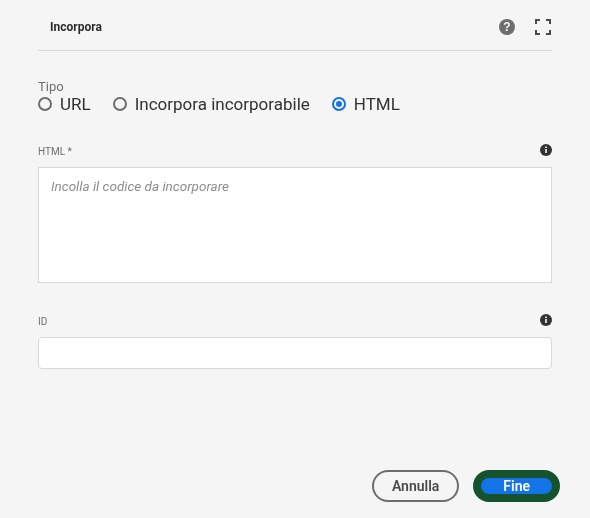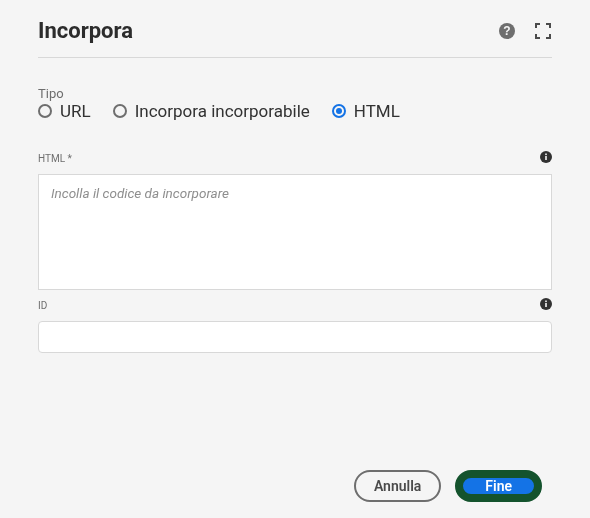--- a/index.html
+++ b/index.html
@@ -15,23 +15,24 @@
     padding: 18px 38px 18px 38px;
   }
   .header {
     display: flex;
     align-items: center;
     justify-content: space-between;
     padding-bottom: 14px;
     border-bottom: 1px solid #d8d8d8;
   }
   .title {
-    font-size: 22px;
+    font-size: 12px;
     font-weight: 700;
     color: #2c2c2c;
+    margin-left: 12px;
   }
   .header-icons {
     display: flex;
     align-items: center;
     gap: 18px;
   }
   .icon-btn {
     background: none;
     border: none;
     cursor: pointer;
@@ -120,21 +121,21 @@
     border-radius: 4px;
     padding: 0 10px;
     font-size: 13.5px;
     font-family: inherit;
     color: #323232;
     background: #fff;
   }
   .footer {
     position: absolute;
     bottom: 16px;
-    right: 48px;
+    right: 30px;
     display: flex;
     gap: 14px;
   }
   .btn {
     height: 32px;
     border-radius: 16px;
     font-size: 14px;
     font-weight: 600;
     padding: 0 18px;
     cursor: pointer;
@@ -203,21 +204,21 @@
         <svg width="12" height="12" viewBox="0 0 12 12">
             <circle cx="6" cy="6" r="6" fill="#323232"></circle>
             <rect x="5.2" y="5" width="1.6" height="4" fill="#f5f5f5"></rect>
             <rect x="5.2" y="2.5" width="1.6" height="1.6" fill="#f5f5f5"></rect>
           </svg>
       </span>
     </div>
     <textarea class="field-input" placeholder="Incolla il codice da incorporare" style=""></textarea>
   </div>
 
-  <div class="field-block" style="margin-top:4px">
+  <div class="field-block" style="margin-top:27px">
     <div class="field-header">
       <span class="field-label">ID</span>
       <span class="info-ic">
         <svg width="12" height="12" viewBox="0 0 12 12">
             <circle cx="6" cy="6" r="6" fill="#323232"></circle>
             <rect x="5.2" y="5" width="1.6" height="4" fill="#f5f5f5"></rect>
             <rect x="5.2" y="2.5" width="1.6" height="1.6" fill="#f5f5f5"></rect>
           </svg>
       </span>
     </div>

